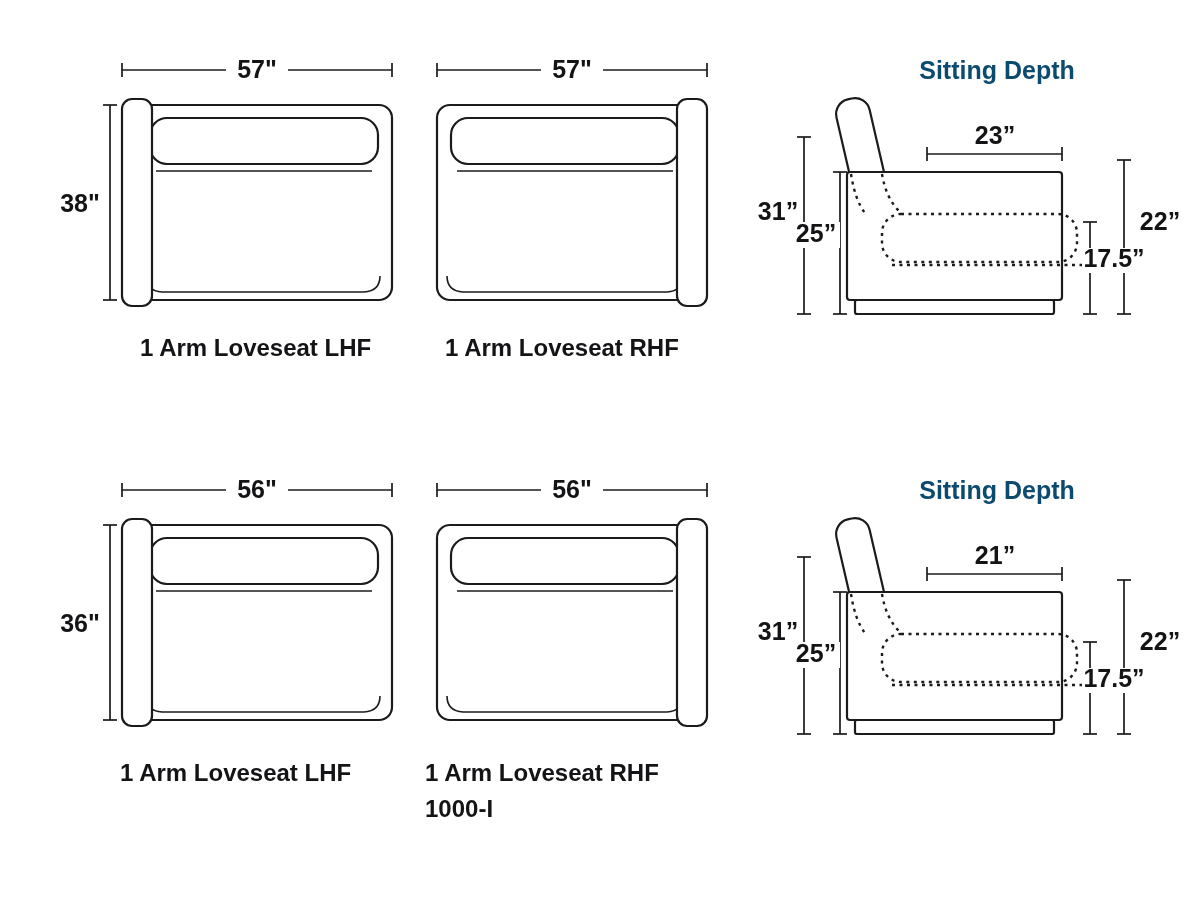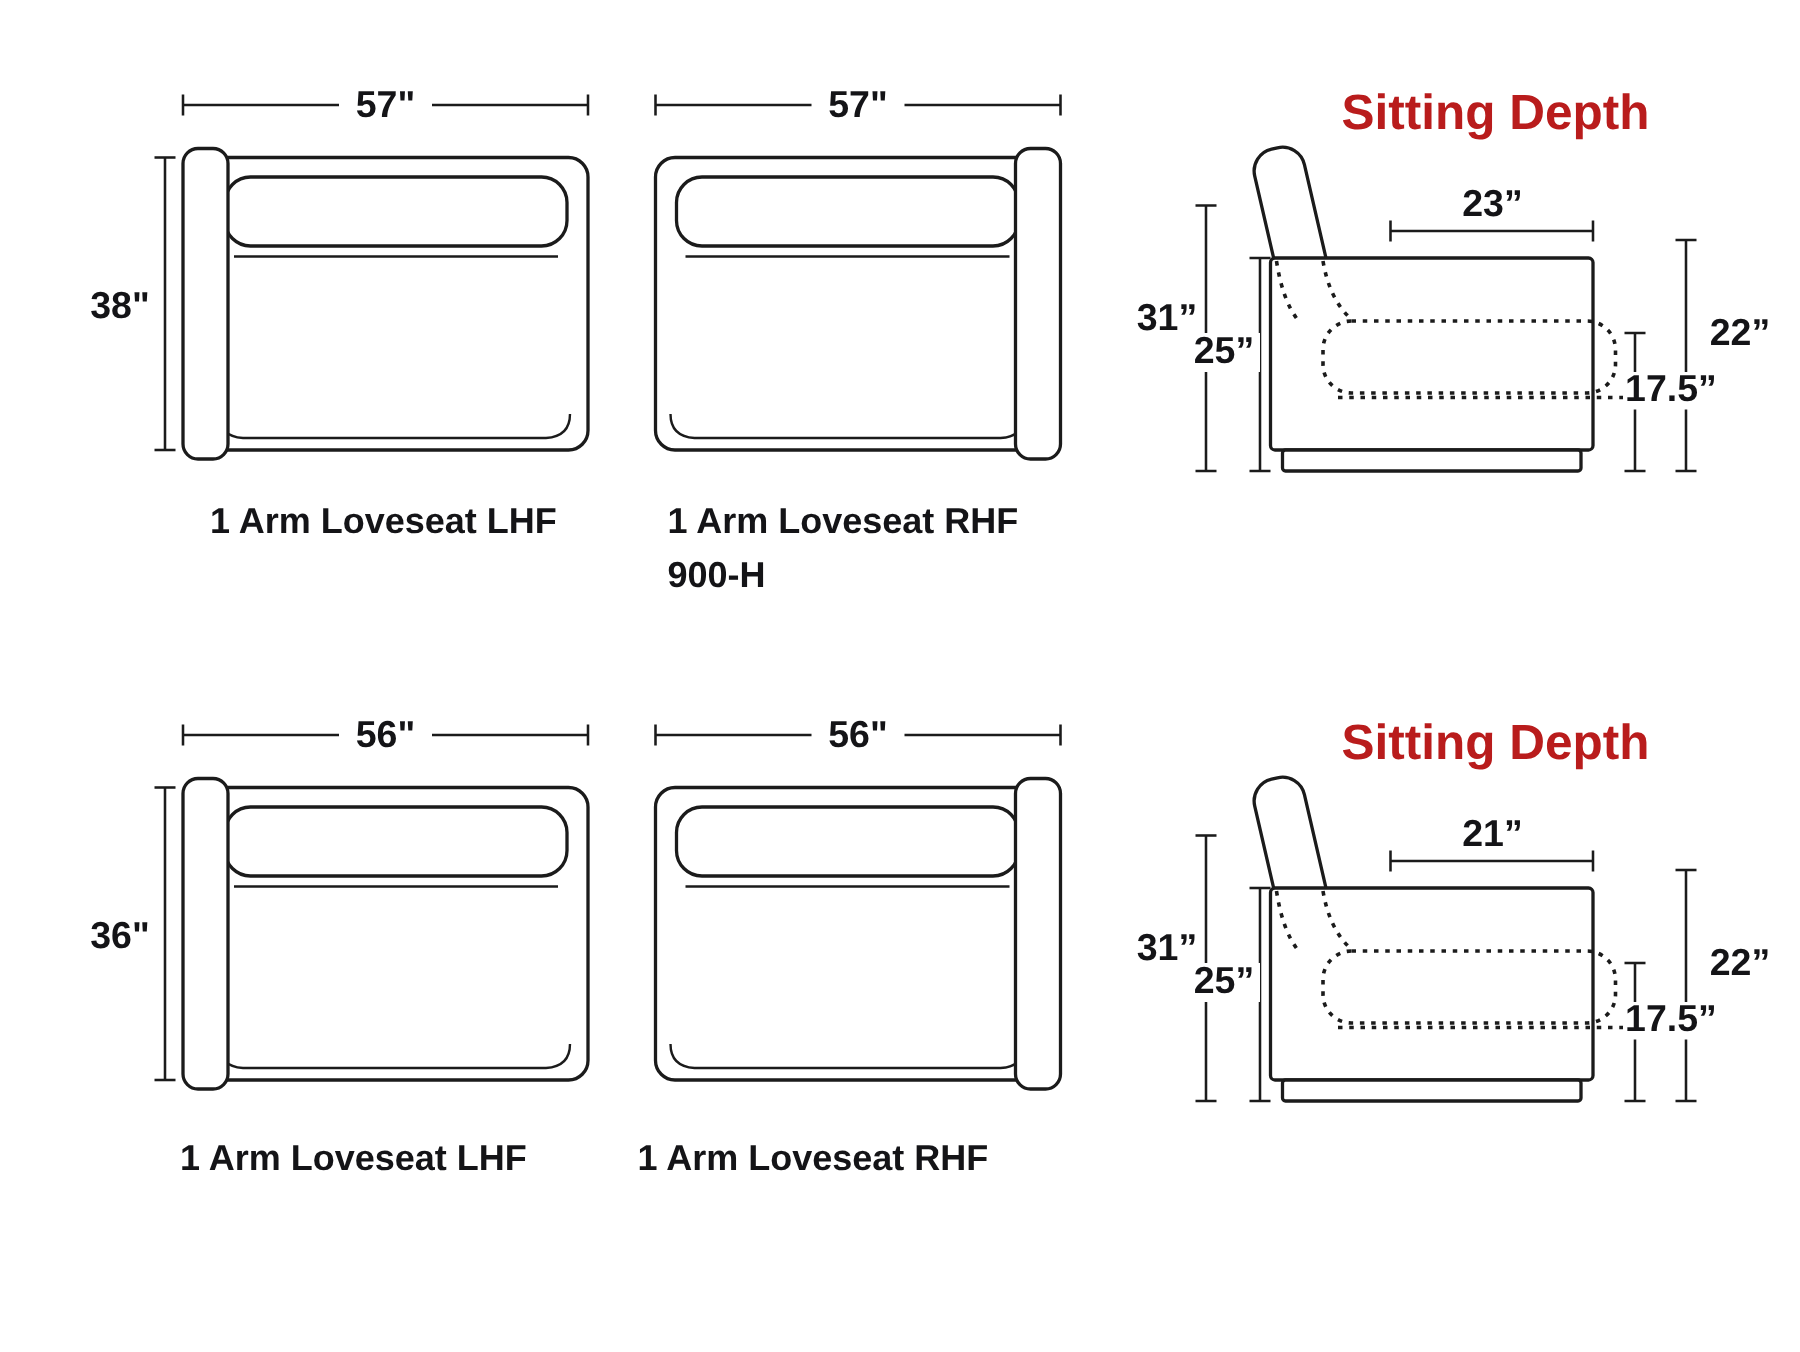--- a/index.html
+++ b/index.html
@@ -11,21 +11,21 @@
   .row{position:absolute;left:0;width:1200px;height:450px;}
   
   .ink line{stroke:#1b1b1b;stroke-width:1.7;}
   .mask{fill:#ffffff;}
   .dim{font-family:"Liberation Sans",sans-serif;font-size:25px;font-weight:600;fill:#141417;text-anchor:middle;}
   
   .shape{fill:#ffffff;stroke:#1b1b1b;stroke-width:2.2;}
   .thin{fill:none;stroke:#1b1b1b;stroke-width:1.6;}
   .dotted{fill:none;stroke:#1b1b1b;stroke-width:2.4;stroke-dasharray:3 4.5;}
   .product-label{position:absolute;font-size:24px;font-weight:600;line-height:36px;color:#141417;}
-  .section-title{position:absolute;font-size:33px;font-weight:700;color:#b91c1c;text-align:center;width:440px;padding-left:50px;box-sizing:border-box;}
+  .section-title{position:absolute;font-size:25px;font-weight:700;color:#0c4a6e;text-align:center;width:440px;padding-left:50px;box-sizing:border-box;}
 </style>
 </head>
 <body>
 
 <div class="row" style="top:0">
 
   <svg class="abs" style="left:22px;top:50px" width="390" height="272" viewBox="0 0 390 272">
     <g class="ink">
       <line x1="100" y1="20" x2="370" y2="20"></line>
       <line x1="100" y1="13" x2="100" y2="27"></line>
@@ -111,21 +111,20 @@
       <rect x="330" y="196" width="66" height="25" class="mask"></rect>
       <text x="362" y="215" class="dim">17.5”</text>
     </g>
   </svg>
 
   <div class="product-label" style="left:140px;top:330px">
     <div>1 Arm Loveseat LHF</div>
   </div>
   <div class="product-label" style="left:445px;top:330px">
     <div>1 Arm Loveseat RHF</div>
-    <div>900-H</div>
   </div>
 </div>
 
 <div class="row" style="top:420px">
 
   <svg class="abs" style="left:22px;top:50px" width="390" height="272" viewBox="0 0 390 272">
     <g class="ink">
       <line x1="100" y1="20" x2="370" y2="20"></line>
       <line x1="100" y1="13" x2="100" y2="27"></line>
       <line x1="370" y1="13" x2="370" y2="27"></line>
@@ -210,14 +209,15 @@
       <rect x="330" y="196" width="66" height="25" class="mask"></rect>
       <text x="362" y="215" class="dim">17.5”</text>
     </g>
   </svg>
 
   <div class="product-label" style="left:120px;top:335px">
     <div>1 Arm Loveseat LHF</div>
   </div>
   <div class="product-label" style="left:425px;top:335px">
     <div>1 Arm Loveseat RHF</div>
+    <div>1000-I</div>
   </div>
 </div>
 
 </body></html>

